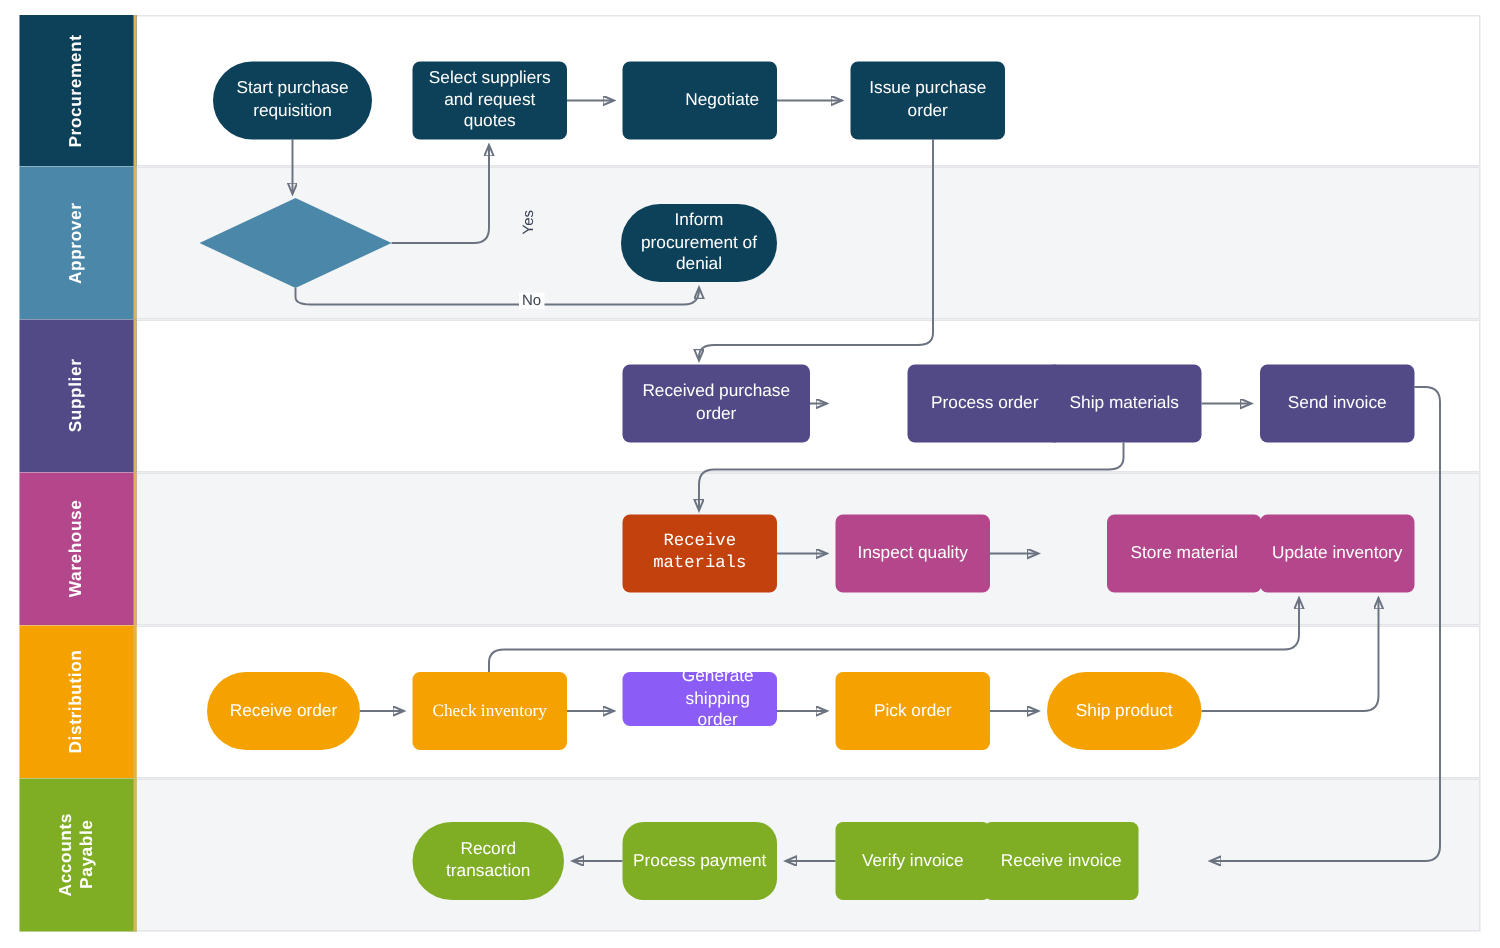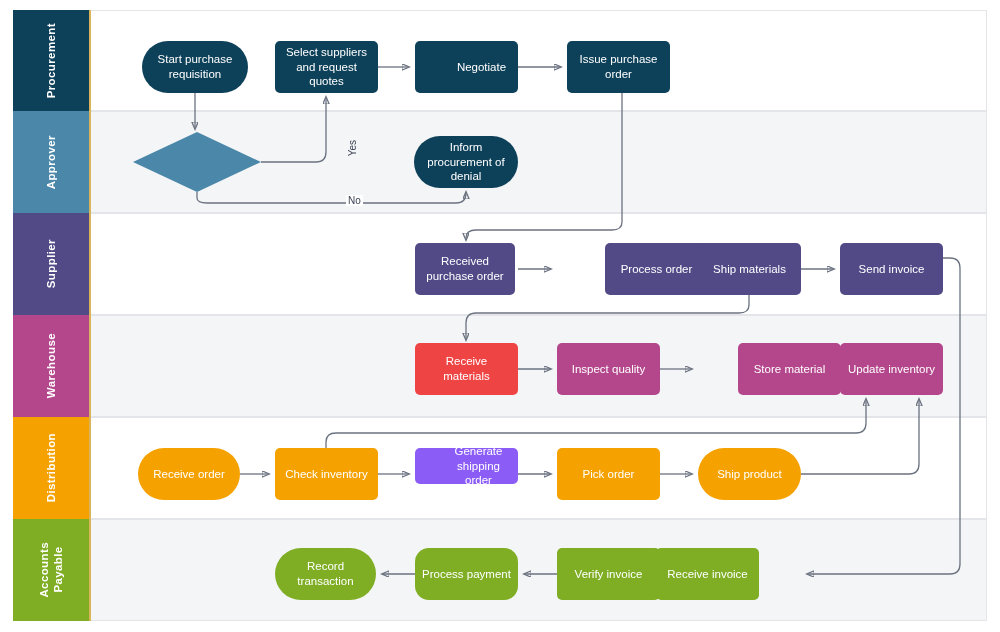--- a/index.html
+++ b/index.html
@@ -124,30 +124,30 @@
       <div class="node pill" style="left: 142px; top: 41px; width: 106px; height: 52px; background: rgb(13, 64, 89);">Start purchase requisition</div>
       <div class="node rect" style="left: 275px; top: 41px; width: 103px; height: 52px; background: rgb(13, 64, 89);">Select suppliers and request quotes</div>
       <div class="node rect" style="left: 415px; top: 41px; width: 103px; height: 52px; background: rgb(13, 64, 89); padding-left: 37px;">Negotiate</div>
       <div class="node rect" style="left: 567px; top: 41px; width: 103px; height: 52px; background: rgb(13, 64, 89); text-align: center;">Issue purchase order</div>
       <div class="node diamond" style="left: 133px; top: 132px; width: 128px; height: 60px;">
         <svg class="diamond-shape" viewBox="0 0 128 60" preserveAspectRatio="none">
           <path d="M64,0 L128,30 L64,60 L0,30 Z" fill="#4a87a8"></path>
         </svg>
       </div>
       <div class="node pill" style="left: 414px; top: 136px; width: 104px; height: 52px; background: rgb(13, 64, 89);">Inform procurement of denial</div>
-      <div class="node rect" style="left: 415px; top: 243px; width: 100px; height: 52px; background: rgb(81, 74, 135);">Received purchase order</div>
+      <div class="node rect" style="left: 415px; top: 243px; width: 125px; height: 52px; background: rgb(81, 74, 135);">Received purchase order</div>
       <div class="node rect" style="left: 557px; top: 243px; width: 103px; height: 52px; background: rgb(81, 74, 135); margin-left: 48px;">Process order</div>
       <div class="node rect" style="left: 698px; top: 243px; width: 103px; height: 52px; background: rgb(81, 74, 135);">Ship materials</div>
       <div class="node rect" style="left: 840px; top: 243px; width: 103px; height: 52px; background: rgb(81, 74, 135);">Send invoice</div>
-      <div class="node rect" style="left: 415px; top: 343px; width: 103px; height: 52px; background: #ef4444;">Receive materials</div>
+      <div class="node rect" style="left: 415px; top: 343px; width: 103px; height: 52px; background: #c2410c; font-family: Liberation Mono, monospace;">Receive materials</div>
       <div class="node rect" style="left: 557px; top: 343px; width: 103px; height: 52px; background: rgb(180, 70, 139); text-align: center;">Inspect quality</div>
       <div class="node rect" style="left: 698px; top: 343px; width: 103px; height: 52px; background: rgb(180, 70, 139); margin-left: 40px;">Store material</div>
       <div class="node rect" style="left: 840px; top: 343px; width: 103px; height: 52px; background: rgb(180, 70, 139);">Update inventory</div>
       <div class="node pill" style="left: 138px; top: 448px; width: 102px; height: 52px; background: rgb(245, 162, 0);">Receive order</div>
-      <div class="node rect" style="left: 275px; top: 448px; width: 103px; height: 52px; background: rgb(245, 162, 0);">Check inventory</div>
+      <div class="node rect" style="left: 275px; top: 448px; width: 103px; height: 52px; background: rgb(245, 162, 0); font-family: Liberation Serif, serif;">Check inventory</div>
       <div class="node rect" style="left: 415px; top: 448px; width: 103px; height: 36px; background: #8b5cf6; padding-left: 31px;">Generate shipping order</div>
       <div class="node rect" style="left: 557px; top: 448px; width: 103px; height: 52px; background: rgb(245, 162, 0);">Pick order</div>
       <div class="node pill" style="left: 698px; top: 448px; width: 103px; height: 52px; background: rgb(245, 162, 0);">Ship product</div>
       <div class="node pill" style="left: 275px; top: 548px; width: 101px; height: 52px; background: rgb(127, 174, 36);">Record transaction</div>
       <div class="node rect" style="left: 415px; top: 548px; width: 103px; height: 52px; background: rgb(127, 174, 36); border-radius: 14px;">Process payment</div>
       <div class="node rect" style="left: 557px; top: 548px; width: 103px; height: 52px; background: rgb(127, 174, 36);">Verify invoice</div>
       <div class="node rect" style="left: 656px; top: 548px; width: 103px; height: 52px; background: rgb(127, 174, 36);">Receive invoice</div>
     </div>
 
   <div id="edgelabel-layer">

